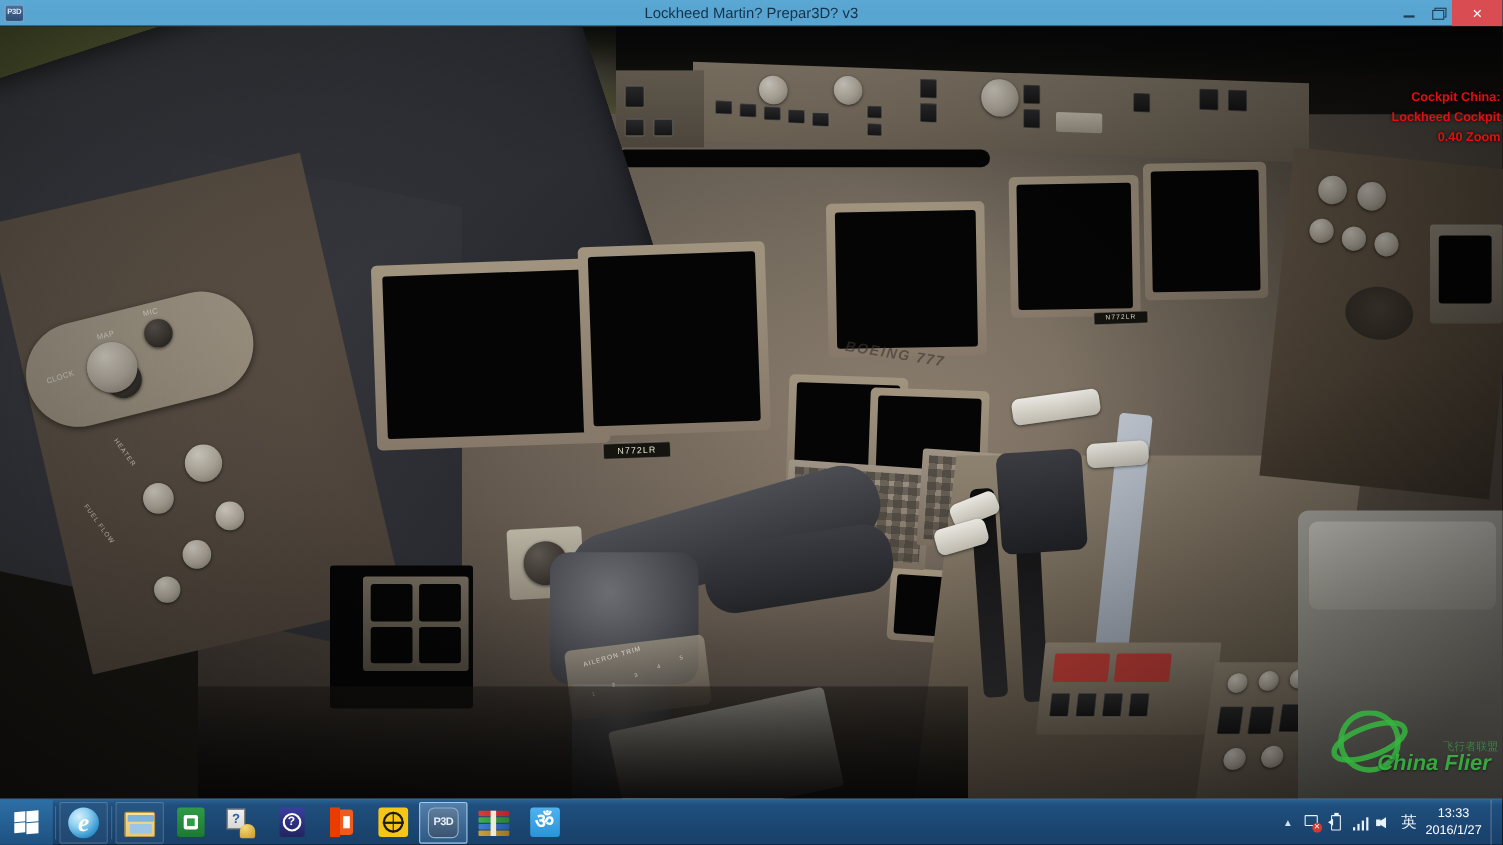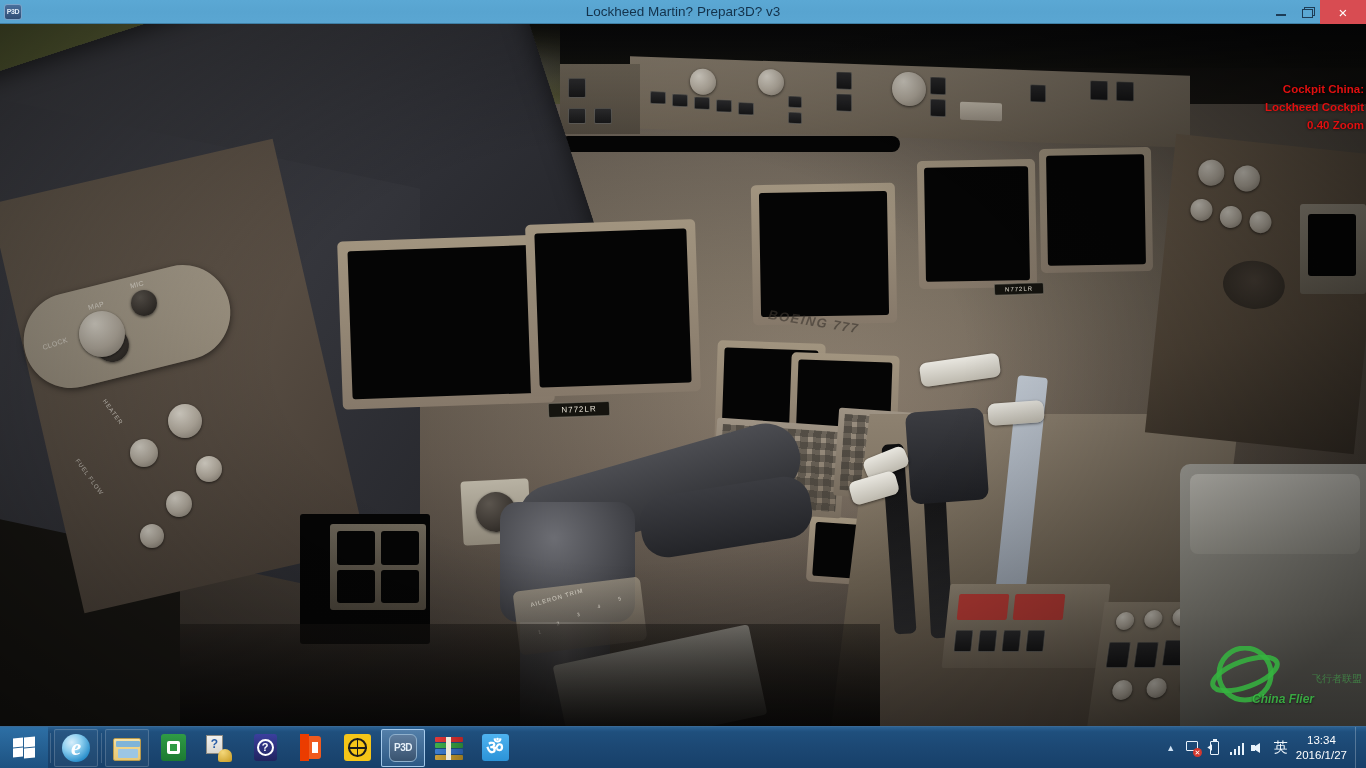--- a/index.html
+++ b/index.html
@@ -255,21 +255,21 @@
   }
   .view-overlay div { padding-right:2px; }
 
   
   .watermark {
     position:absolute; right:6px; bottom:14px; width:170px; height:66px;
     z-index:26; pointer-events:none;
   }
   .wm-text {
     position:absolute; left:62px; bottom:6px;
-    color:rgba(60,190,70,0.85); font-size:12px; font-weight:bold;
+    color:rgba(60,190,70,0.85); font-size:20px; font-weight:bold;
     font-style:italic; text-shadow:0 1px 2px rgba(0,0,0,0.6);
     white-space:nowrap;
   }
   .wm-cn {
     position:absolute; left:78px; bottom:26px;
     color:rgba(70,180,80,0.55); font-size:10px; white-space:nowrap;margin-left:44px;
   }
 
   
   .taskbar {
@@ -798,20 +798,20 @@
       <div class="tray-item">
         <span class="tray-spk">
           <span class="box"></span>
             <span class="cone"></span>
         </span>
       </div>
       <div class="tray-item">
         <span class="tray-ime">英</span>
       </div>
       <div class="tray-clock">
-        <span>13:34</span>
+        <span>13:33</span>
         <span>2016/1/27</span>
       </div>
       <div class="show-desktop"></div>
     </div>
   </div>
 
 </div>
 
 </body></html>

